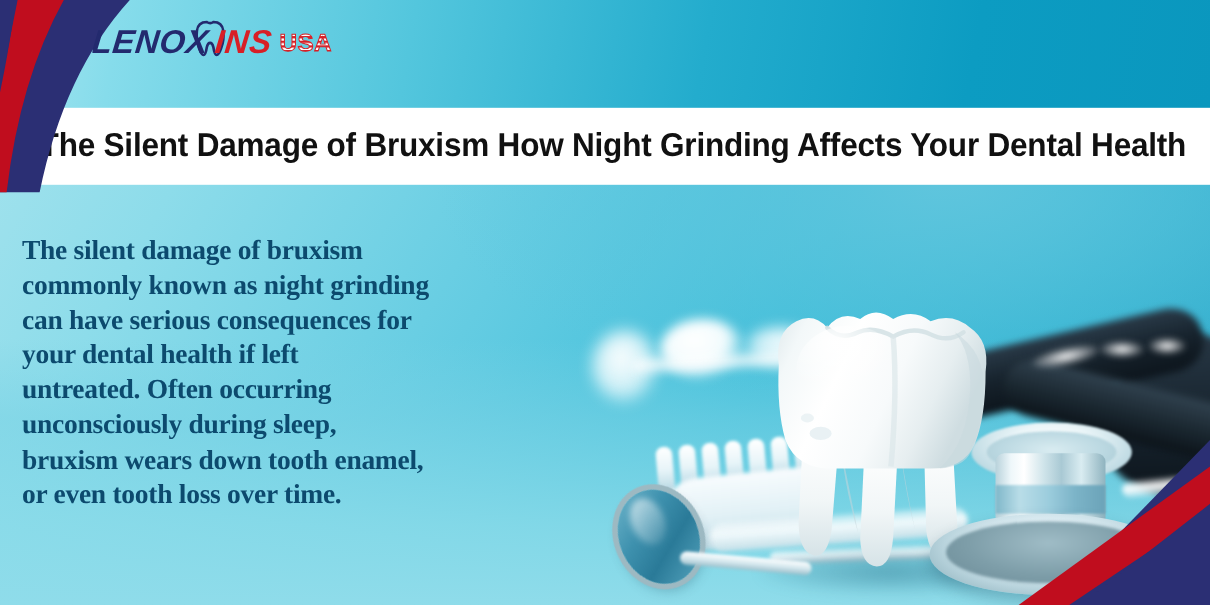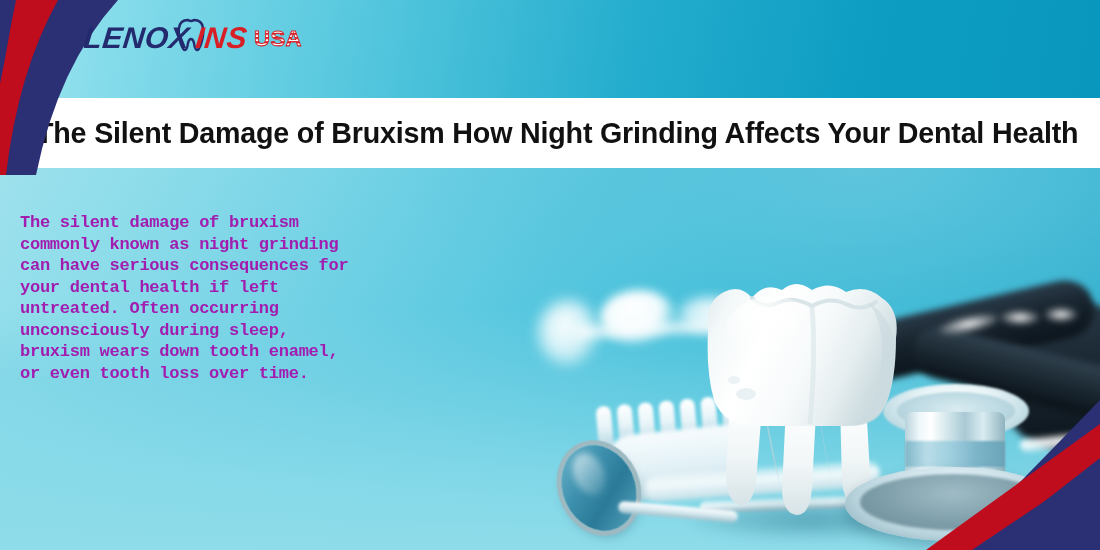--- a/index.html
+++ b/index.html
@@ -279,25 +279,25 @@
     white-space: nowrap;
     transform: scaleX(0.955);
     transform-origin: left center;
   }
 
   
   .body-copy {
     position: absolute;
     left: 20px; top: 212px;
     width: 500px;
-    font-family: Liberation Mono, monospace;
+    font-family: Liberation Serif, serif;
     font-weight: 700;
-    font-size: 17px;
+    font-size: 25px;
     line-height: 1.27;
-    color: #a21caf;
+    color: #0c4a6e;
     white-space: pre-line;
     letter-spacing: -0.25px;
   }
 </style>
 </head>
 <body>
 
 <div class="banner">
 
   <div class="photo">

